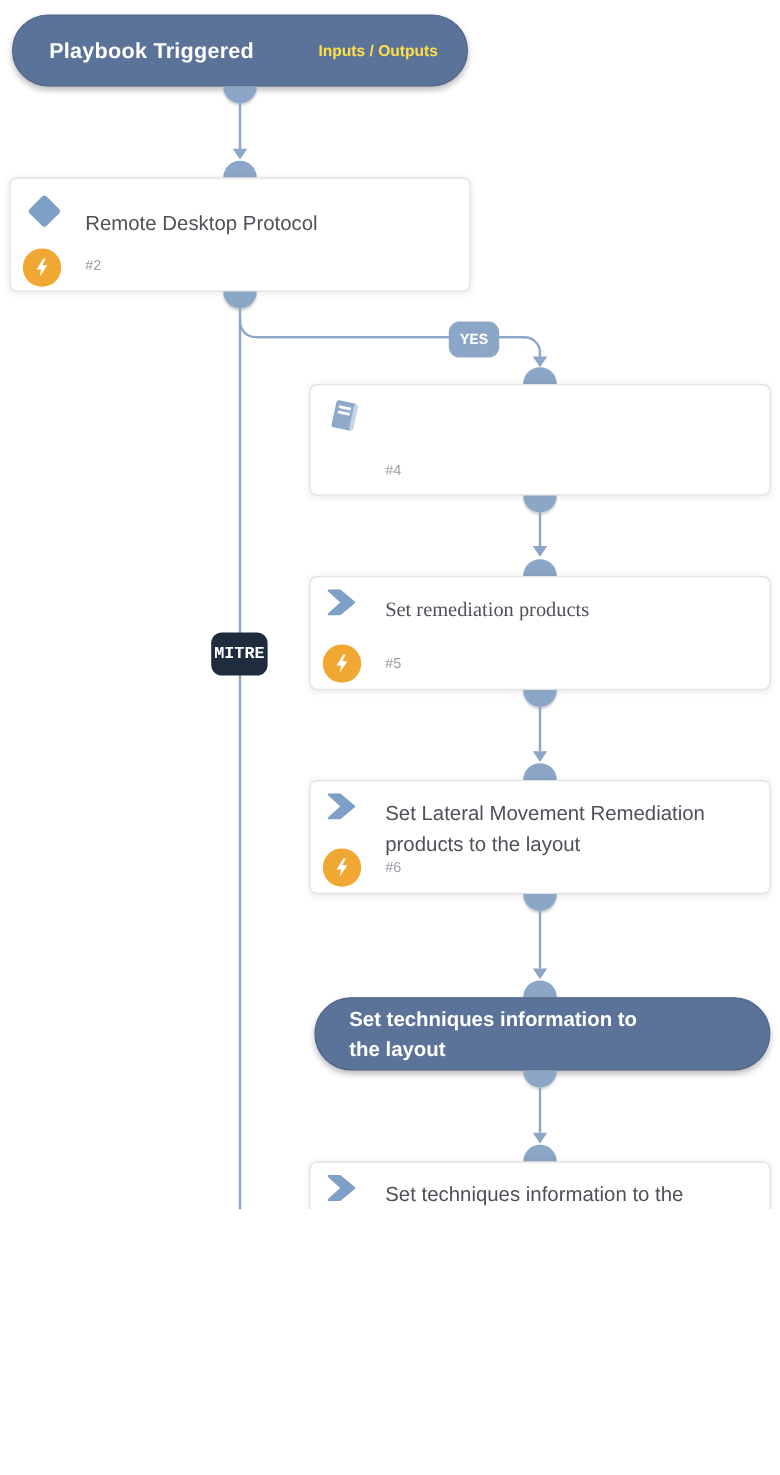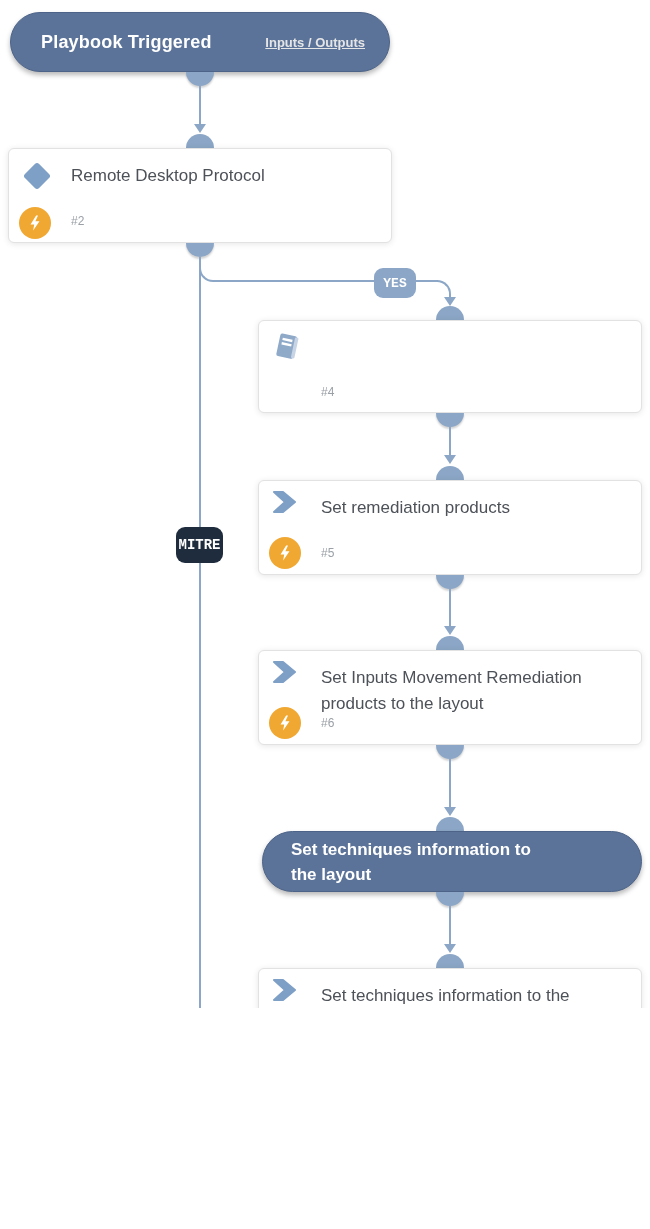--- a/index.html
+++ b/index.html
@@ -19,21 +19,21 @@
     background: #5b7399;
     border: 1px solid #4d6488;
     border-radius: 31px;
     box-shadow: 0 3px 5px rgba(0,0,0,0.28);
     color: #ffffff;
     display: flex;
     align-items: center;
   }
   .pill-start { left: 10px; top: 12px; width: 380px; height: 60px; justify-content: space-between; padding: 0 24px 0 30px; }
   .pill-start .start-title { font-size: 18px; font-weight: bold; letter-spacing: .2px; }
-  .pill-start .io-link { font-size: 13px; font-weight: bold; color: #e5e5e5; text-decoration: underline; }
+  .pill-start .io-link { font-size: 13px; font-weight: bold; color: #fde047; }
   .pill-section { left: 262px; top: 831px; width: 380px; height: 61px; padding: 0 24px 0 28px; }
   .pill-section .section-title { font-size: 17px; font-weight: bold; line-height: 25px; width: 268px; }
   .pill-end { left: 10px; top: 1140px; width: 380px; height: 63px; padding: 0 24px 0 28px; }
   .pill-end .end-title { font-size: 18px; font-weight: bold; }
 
   
   .card {
     position: absolute;
     background: #ffffff;
     border: 1px solid #e2e2e2;
@@ -47,26 +47,26 @@
     line-height: 26px;
     color: #4d5158;
   }
   .card .task-number {
     position: absolute;
     left: 62px; top: 65px;
     font-size: 12px;
     color: #9aa0a6;
   }
   .card-2 { left: 8px;   top: 148px;  width: 384px; height: 95px; }
-  .card-2 .card-title { width: 300px; }
+  .card-2 .card-title { width: 300px; margin-top: 11px; }
   .card-4 { left: 258px; top: 320px;  width: 384px; height: 93px; }
   .card-4 .card-title { width: 290px; }
   .card-4 .task-number { top: 64px; }
   .card-5 { left: 258px; top: 480px;  width: 384px; height: 95px; }
-  .card-5 .card-title { width: 300px; }
+  .card-5 .card-title { width: 300px; font-family: Liberation Serif, serif; }
   .card-6 { left: 258px; top: 650px;  width: 384px; height: 95px; }
   .card-6 .card-title { width: 290px; }
   .card-8 { left: 258px; top: 968px;  width: 384px; height: 98px; }
   .card-8 .card-title { width: 250px; }
   .card-8 .task-number { top: 68px; }
 
   
   .diamond-icon {
     position: absolute; left: 18px; top: 17px;
     width: 20px; height: 20px;
@@ -191,21 +191,21 @@
   <div class="vline" style="left:449px; top:589px; height:37px;"></div>
   <div class="arrow-down" style="left:444px; top:626px;"></div>
   <div class="dome dome-top" style="left:436px; top:636px;"></div>
 
   <div class="card card-6">
     <div class="type-icon">
       <svg width="24" height="22" viewBox="0 0 24 22">
           <polygon points="1,1 10,1 22,11 10,21 1,21 12,11" fill="#7e9fc6" stroke="#7e9fc6" stroke-width="2" stroke-linejoin="round"></polygon>
         </svg>
     </div>
-    <div class="card-title">Set Inputs Movement Remediation products to the layout</div>
+    <div class="card-title">Set Lateral Movement Remediation products to the layout</div>
     <div class="bolt-badge">
       <svg width="18" height="18" viewBox="0 0 24 24">
           <path d="M13.5 2 L6 14 H11 L9.5 22 L18 9.5 H12.5 L16 2 Z" fill="#ffffff"></path>
         </svg>
     </div>
     <div class="task-number">#6</div>
   </div>
 
   <div class="dome dome-bottom" style="left:436px; top:745px;"></div>
   <div class="vline" style="left:449px; top:759px; height:48px;"></div>

